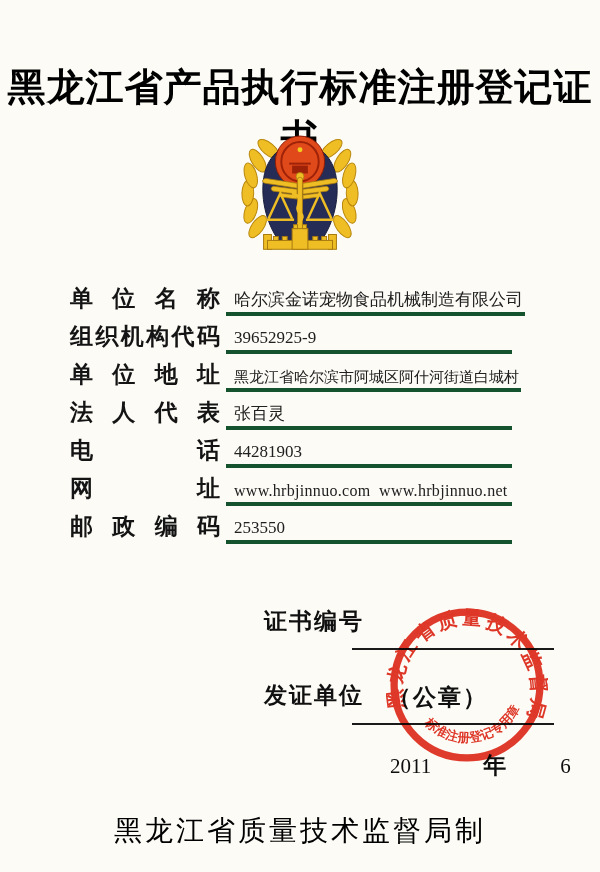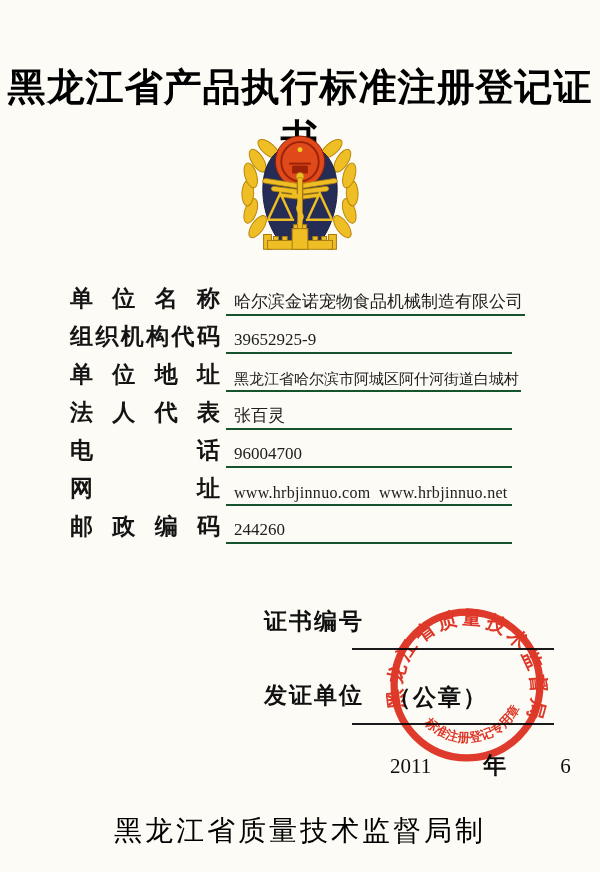--- a/index.html
+++ b/index.html
@@ -20,21 +20,21 @@
   .form{position:absolute;left:70px;top:278px;width:442px;}
   .frow{position:relative;height:38px;display:flex;align-items:flex-end;}
   .flabel{
     width:150px;flex:none;
     font-family:"Liberation Sans", sans-serif;font-weight:800;
     font-size:23px;line-height:1;color:#141414;
     text-align:justify;text-align-last:justify;
     padding-bottom:6px;
   }
   .fvalue{
-    flex:1;margin-left:6px;border-bottom:2px solid #14532d;
+    flex:1;margin-left:6px;border-bottom:4px solid #14532d;
     font-size:17px;line-height:1.15;padding:0 2px 2px 8px;
     white-space:pre;color:#202020;
   }
   .fvalue.v-sm{font-size:15px;}
   .fvalue.v-web{font-size:16px;letter-spacing:.3px;}
   
   .blabel{
     position:absolute;font-family:"Liberation Sans", sans-serif;
     font-weight:800;font-size:23px;letter-spacing:2px;color:#101010;line-height:1;
   }
@@ -143,29 +143,29 @@
     <div class="frow">
       <div class="flabel">单位地址</div>
       <div class="fvalue v-sm">黑龙江省哈尔滨市阿城区阿什河街道白城村</div>
     </div>
     <div class="frow">
       <div class="flabel">法人代表</div>
       <div class="fvalue">张百灵</div>
     </div>
     <div class="frow">
       <div class="flabel">电话</div>
-      <div class="fvalue">96004700</div>
+      <div class="fvalue">44281903</div>
     </div>
     <div class="frow">
       <div class="flabel">网址</div>
       <div class="fvalue v-web">www.hrbjinnuo.com  www.hrbjinnuo.net</div>
     </div>
     <div class="frow">
       <div class="flabel">邮政编码</div>
-      <div class="fvalue">244260</div>
+      <div class="fvalue">253550</div>
     </div>
   </div>
 
   <div class="blabel" style="left:264px;top:610px;">证书编号</div>
   <div class="bline" style="left:352px;top:648px;width:202px;"></div>
 
   <div class="blabel" style="left:264px;top:684px;">发证单位</div>
   <div class="seal-placeholder">（公章）</div>
   <div class="bline" style="left:352px;top:723px;width:202px;"></div>
 

